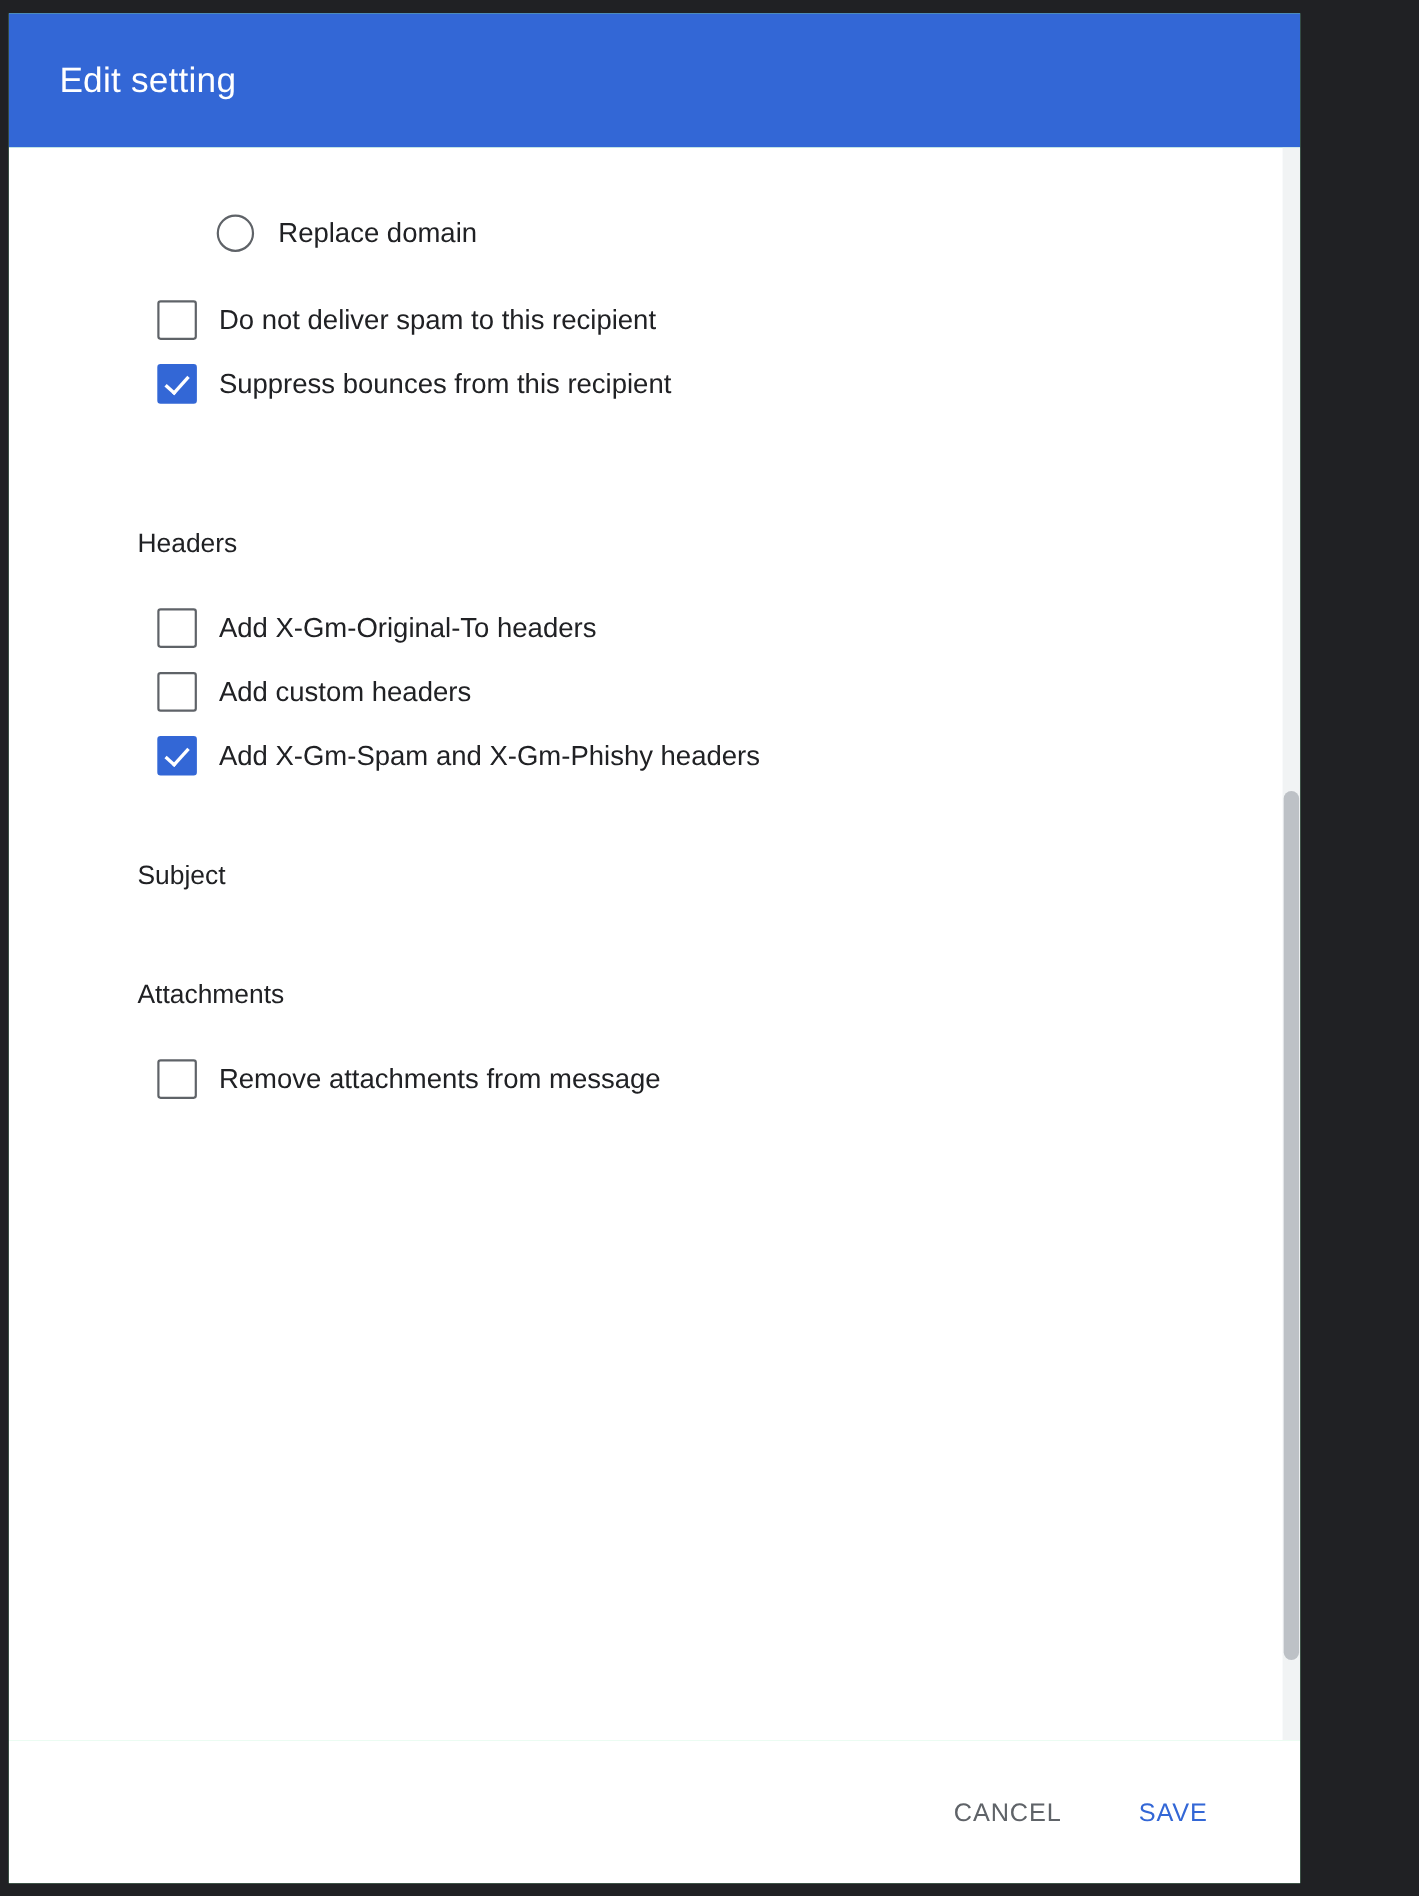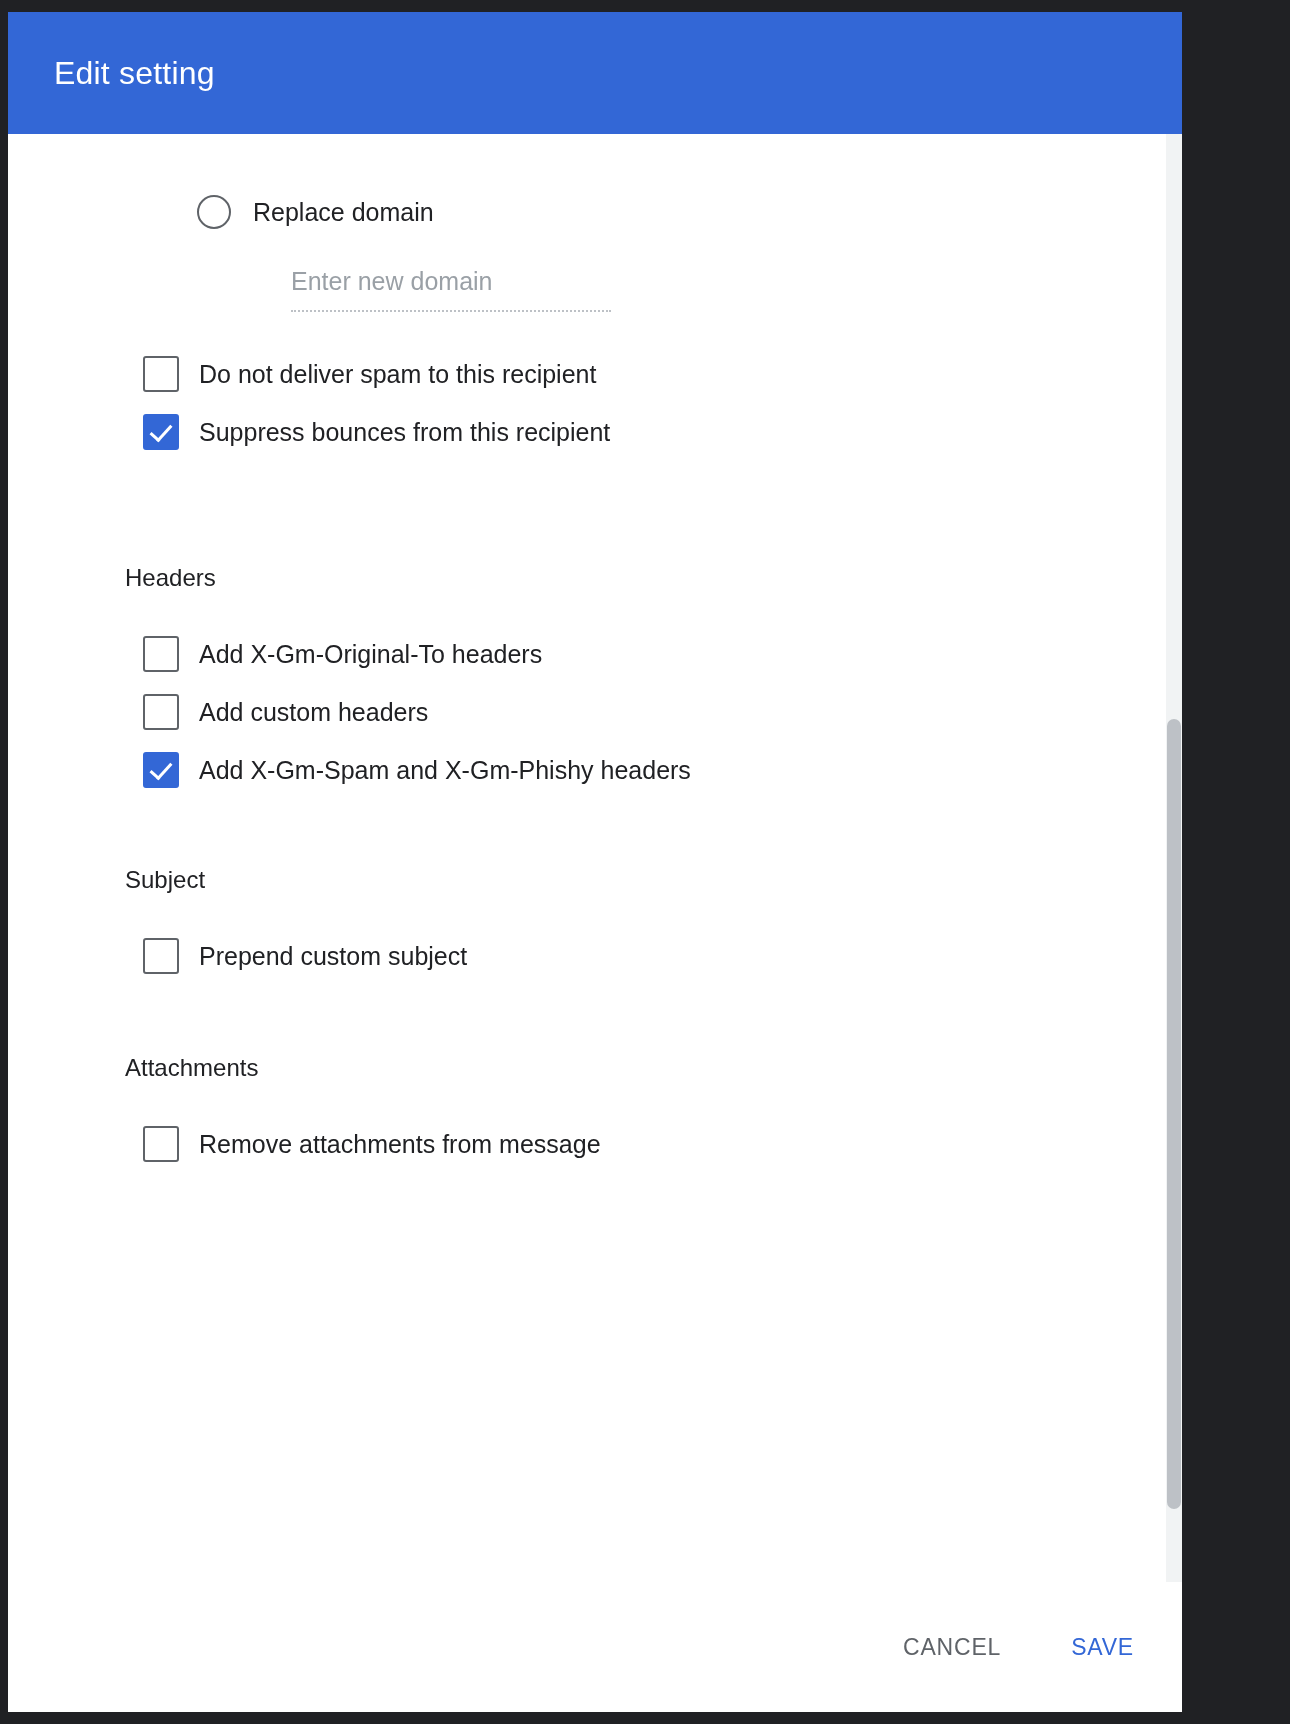--- a/index.html
+++ b/index.html
@@ -165,21 +165,21 @@
     background: #bdc1c6;
     border-radius: 7px;
   }
 
   .dialog-footer {
     height: 130px;
     min-height: 130px;
     display: flex;
     align-items: center;
     justify-content: flex-end;
-    padding-right: 30px;
+    padding-right: 66px;
     box-sizing: border-box;
     background: #fff;
   }
   .btn {
     background: none;
     border: none;
     font-family: "Liberation Sans", sans-serif;
     font-size: 23px;
     letter-spacing: 0.8px;
     cursor: pointer;
@@ -199,23 +199,20 @@
     </div>
 
     <div class="dialog-body">
       <div class="content">
 
         <div class="radio-row">
           <span class="radio-outer"></span>
           <span class="radio-label">Replace domain</span>
         </div>
 
-        <div class="domain-input-wrap">
-          <input class="domain-input" type="text" placeholder="Enter new domain" style="">
-        </div>
 
 
         <div class="check-row first-check">
           <span class="checkbox"></span>
           <span class="check-label">Do not deliver spam to this recipient</span>
         </div>
         <div class="check-row">
           <span class="checkbox checked"></span>
           <span class="check-label">Suppress bounces from this recipient</span>
         </div>
@@ -230,24 +227,20 @@
           <span class="checkbox"></span>
           <span class="check-label">Add custom headers</span>
         </div>
         <div class="check-row">
           <span class="checkbox checked"></span>
           <span class="check-label">Add X-Gm-Spam and X-Gm-Phishy headers</span>
         </div>
 
         <div class="section-title sec-subject">Subject</div>
 
-        <div class="check-row first-check">
-          <span class="checkbox"></span>
-          <span class="check-label">Prepend custom subject</span>
-        </div>
 
         <div class="section-title sec-attachments">Attachments</div>
 
         <div class="check-row first-check">
           <span class="checkbox"></span>
           <span class="check-label">Remove attachments from message</span>
         </div>
 
       </div>
 

